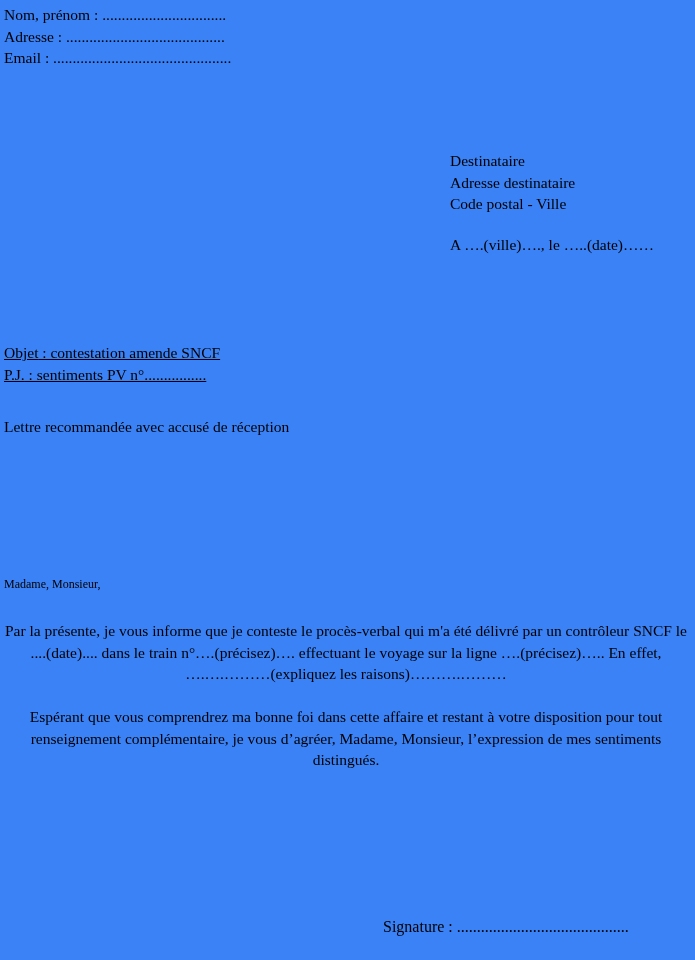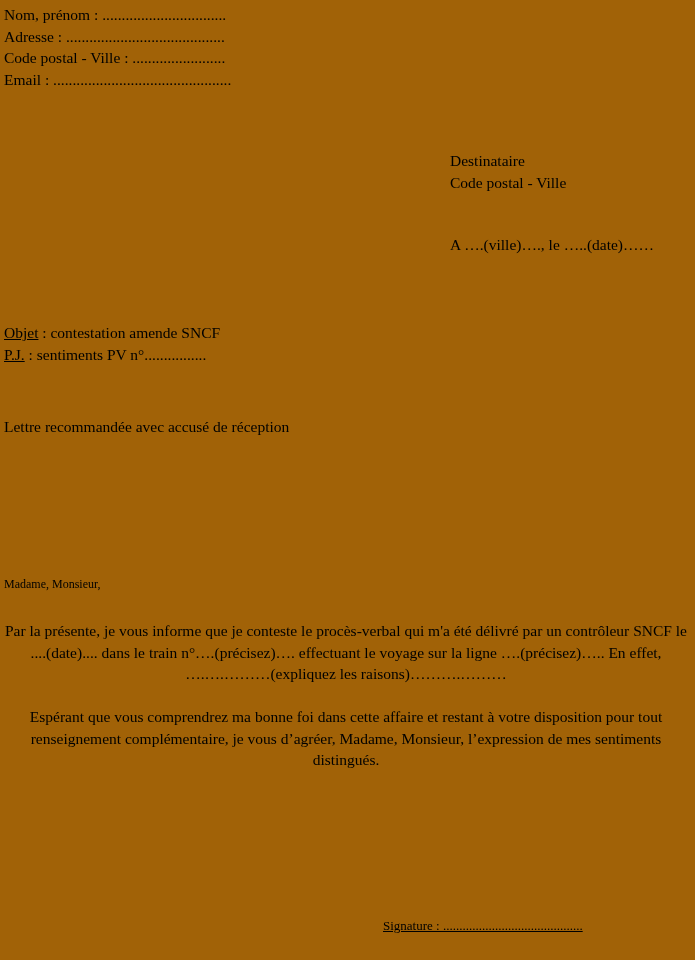--- a/index.html
+++ b/index.html
@@ -8,21 +8,21 @@
     background: #ffffff;
   }
   body {
     font-family: "Liberation Serif", serif;
     color: #000000;
   }
   .page {
     position: relative;
     width: 695px;
     height: 960px;
-    background: #a16207;
+    background: #3b82f6;
     overflow: hidden;
   }
   .sender-block {
     position: absolute;
     left: 4px;
     top: 4px;
     font-size: 15.5px;
     line-height: 21.5px;
   }
   .sender-line {
@@ -43,23 +43,24 @@
     position: absolute;
     left: 450px;
     top: 236px;
     font-size: 15.5px;
     white-space: pre;
     text-align: center;
   }
   .subject-block {
     position: absolute;
     left: 4px;
-    top: 322px;
+    top: 342px;
     font-size: 15.5px;
     line-height: 21.5px;
+    text-decoration: underline;
   }
   .subject-line {
     white-space: pre;
   }
   .underlined {
     text-decoration: underline;
   }
   .registered-line {
     position: absolute;
     left: 4px;
@@ -83,39 +84,38 @@
     line-height: 21.5px;
   }
   .para {
     margin: 0 0 21.5px 0;
     text-align: center;
   }
   .signature-line {
     position: absolute;
     left: 383px;
     top: 918px;
-    font-size: 13px;
+    font-size: 16px;
     white-space: pre;
-    text-decoration: underline;
   }
 </style>
 </head>
 <body>
 
 <div class="page">
 
   <div class="sender-block">
     <div class="sender-line">Nom, prénom : ................................</div>
     <div class="sender-line">Adresse : .........................................</div>
-    <div class="sender-line">Code postal - Ville : ........................</div>
     <div class="sender-line">Email : ..............................................</div>
   </div>
 
   <div class="recipient-block">
     <div class="recipient-line">Destinataire</div>
+    <div class="recipient-line">Adresse destinataire</div>
     <div class="recipient-line">Code postal - Ville</div>
   </div>
 
   <div class="date-line">A ….(ville)…., le …..(date)……</div>
 
   <div class="subject-block">
     <div class="subject-line"><span class="underlined">Objet</span><span> : contestation amende SNCF</span></div>
     <div class="subject-line"><span class="underlined">P.J.</span><span> : sentiments PV n°................</span></div>
   </div>
 

